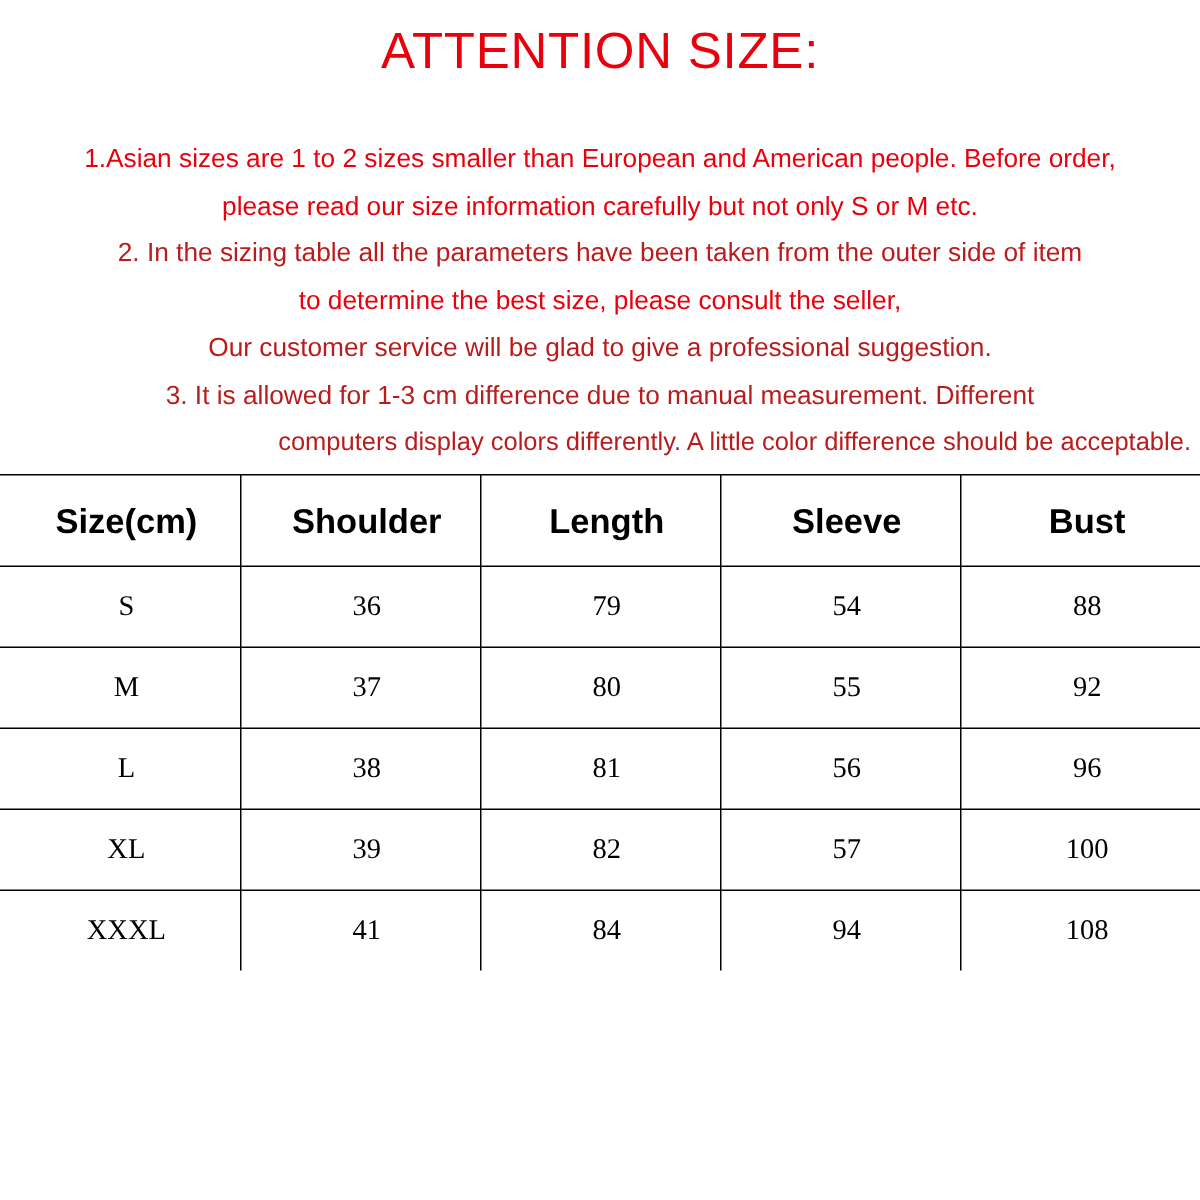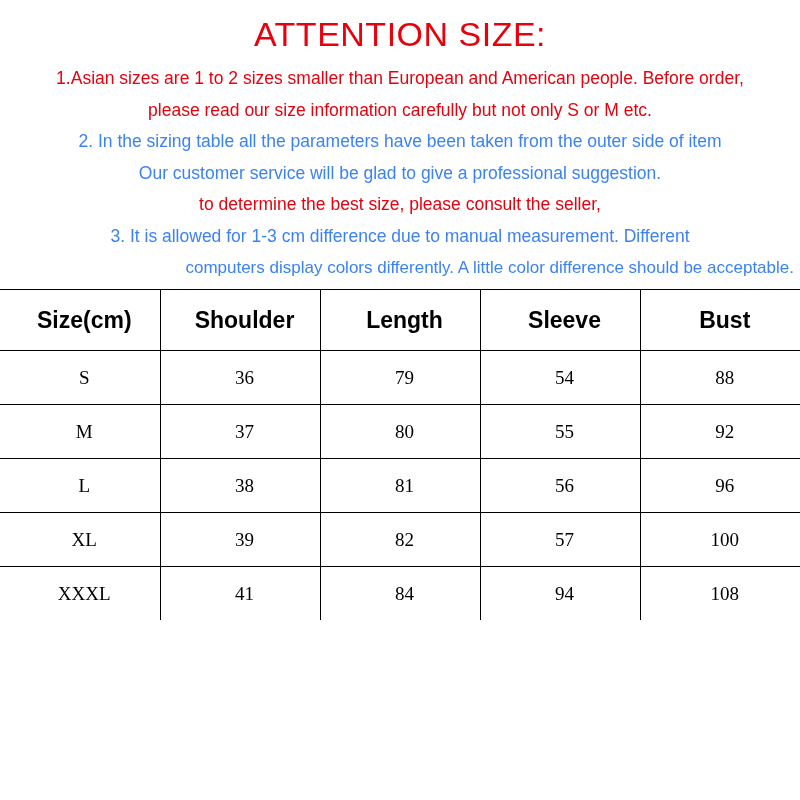--- a/index.html
+++ b/index.html
@@ -28,33 +28,34 @@
     font-size: 34px;
     line-height: 1.1;
     margin-top: 16px;
     margin-bottom: 10px;
     letter-spacing: 0.5px;
     font-weight: 400;
   }
   .notes {
     padding: 0 6px;
     box-sizing: border-box;
+    margin-top: 27px;
   }
   .note-line {
     text-align: center;
     font-size: 17.5px;
     line-height: 1.0;
     padding: 7px 0;
     white-space: nowrap;
   }
   .note-line.red {
     color: #e8000d;
   }
   .note-line.black {
-    color: #3b82f6;
+    color: #b91c1c;
   }
   .note-line.tight {
     font-size: 17px;
     text-align: right;
   }
   table.size-table {
     border-collapse: collapse;
     width: 800px;
     table-layout: fixed;
     margin-top: 6px;
@@ -93,22 +94,22 @@
 <body>
 
 <div class="page">
 
   <div class="title">ATTENTION SIZE:</div>
 
   <div class="notes">
     <div class="note-line red">1.Asian sizes are 1 to 2 sizes smaller than European and American people. Before order,</div>
     <div class="note-line red">please read our size information carefully but not only S or M etc.</div>
     <div class="note-line black">2. In the sizing table all the parameters have been taken from the outer side of item</div>
+    <div class="note-line red">to determine the best size, please consult the seller,</div>
     <div class="note-line black">Our customer service will be glad to give a professional suggestion.</div>
-    <div class="note-line red">to determine the best size, please consult the seller,</div>
     <div class="note-line black">3. It is allowed for 1-3 cm difference due to manual measurement. Different</div>
     <div class="note-line black tight">computers display colors differently. A little color difference should be acceptable.</div>
   </div>
 
   <table class="size-table">
     <thead>
       <tr>
         <th>Size(cm)</th>
         <th>Shoulder</th>
         <th>Length</th>

